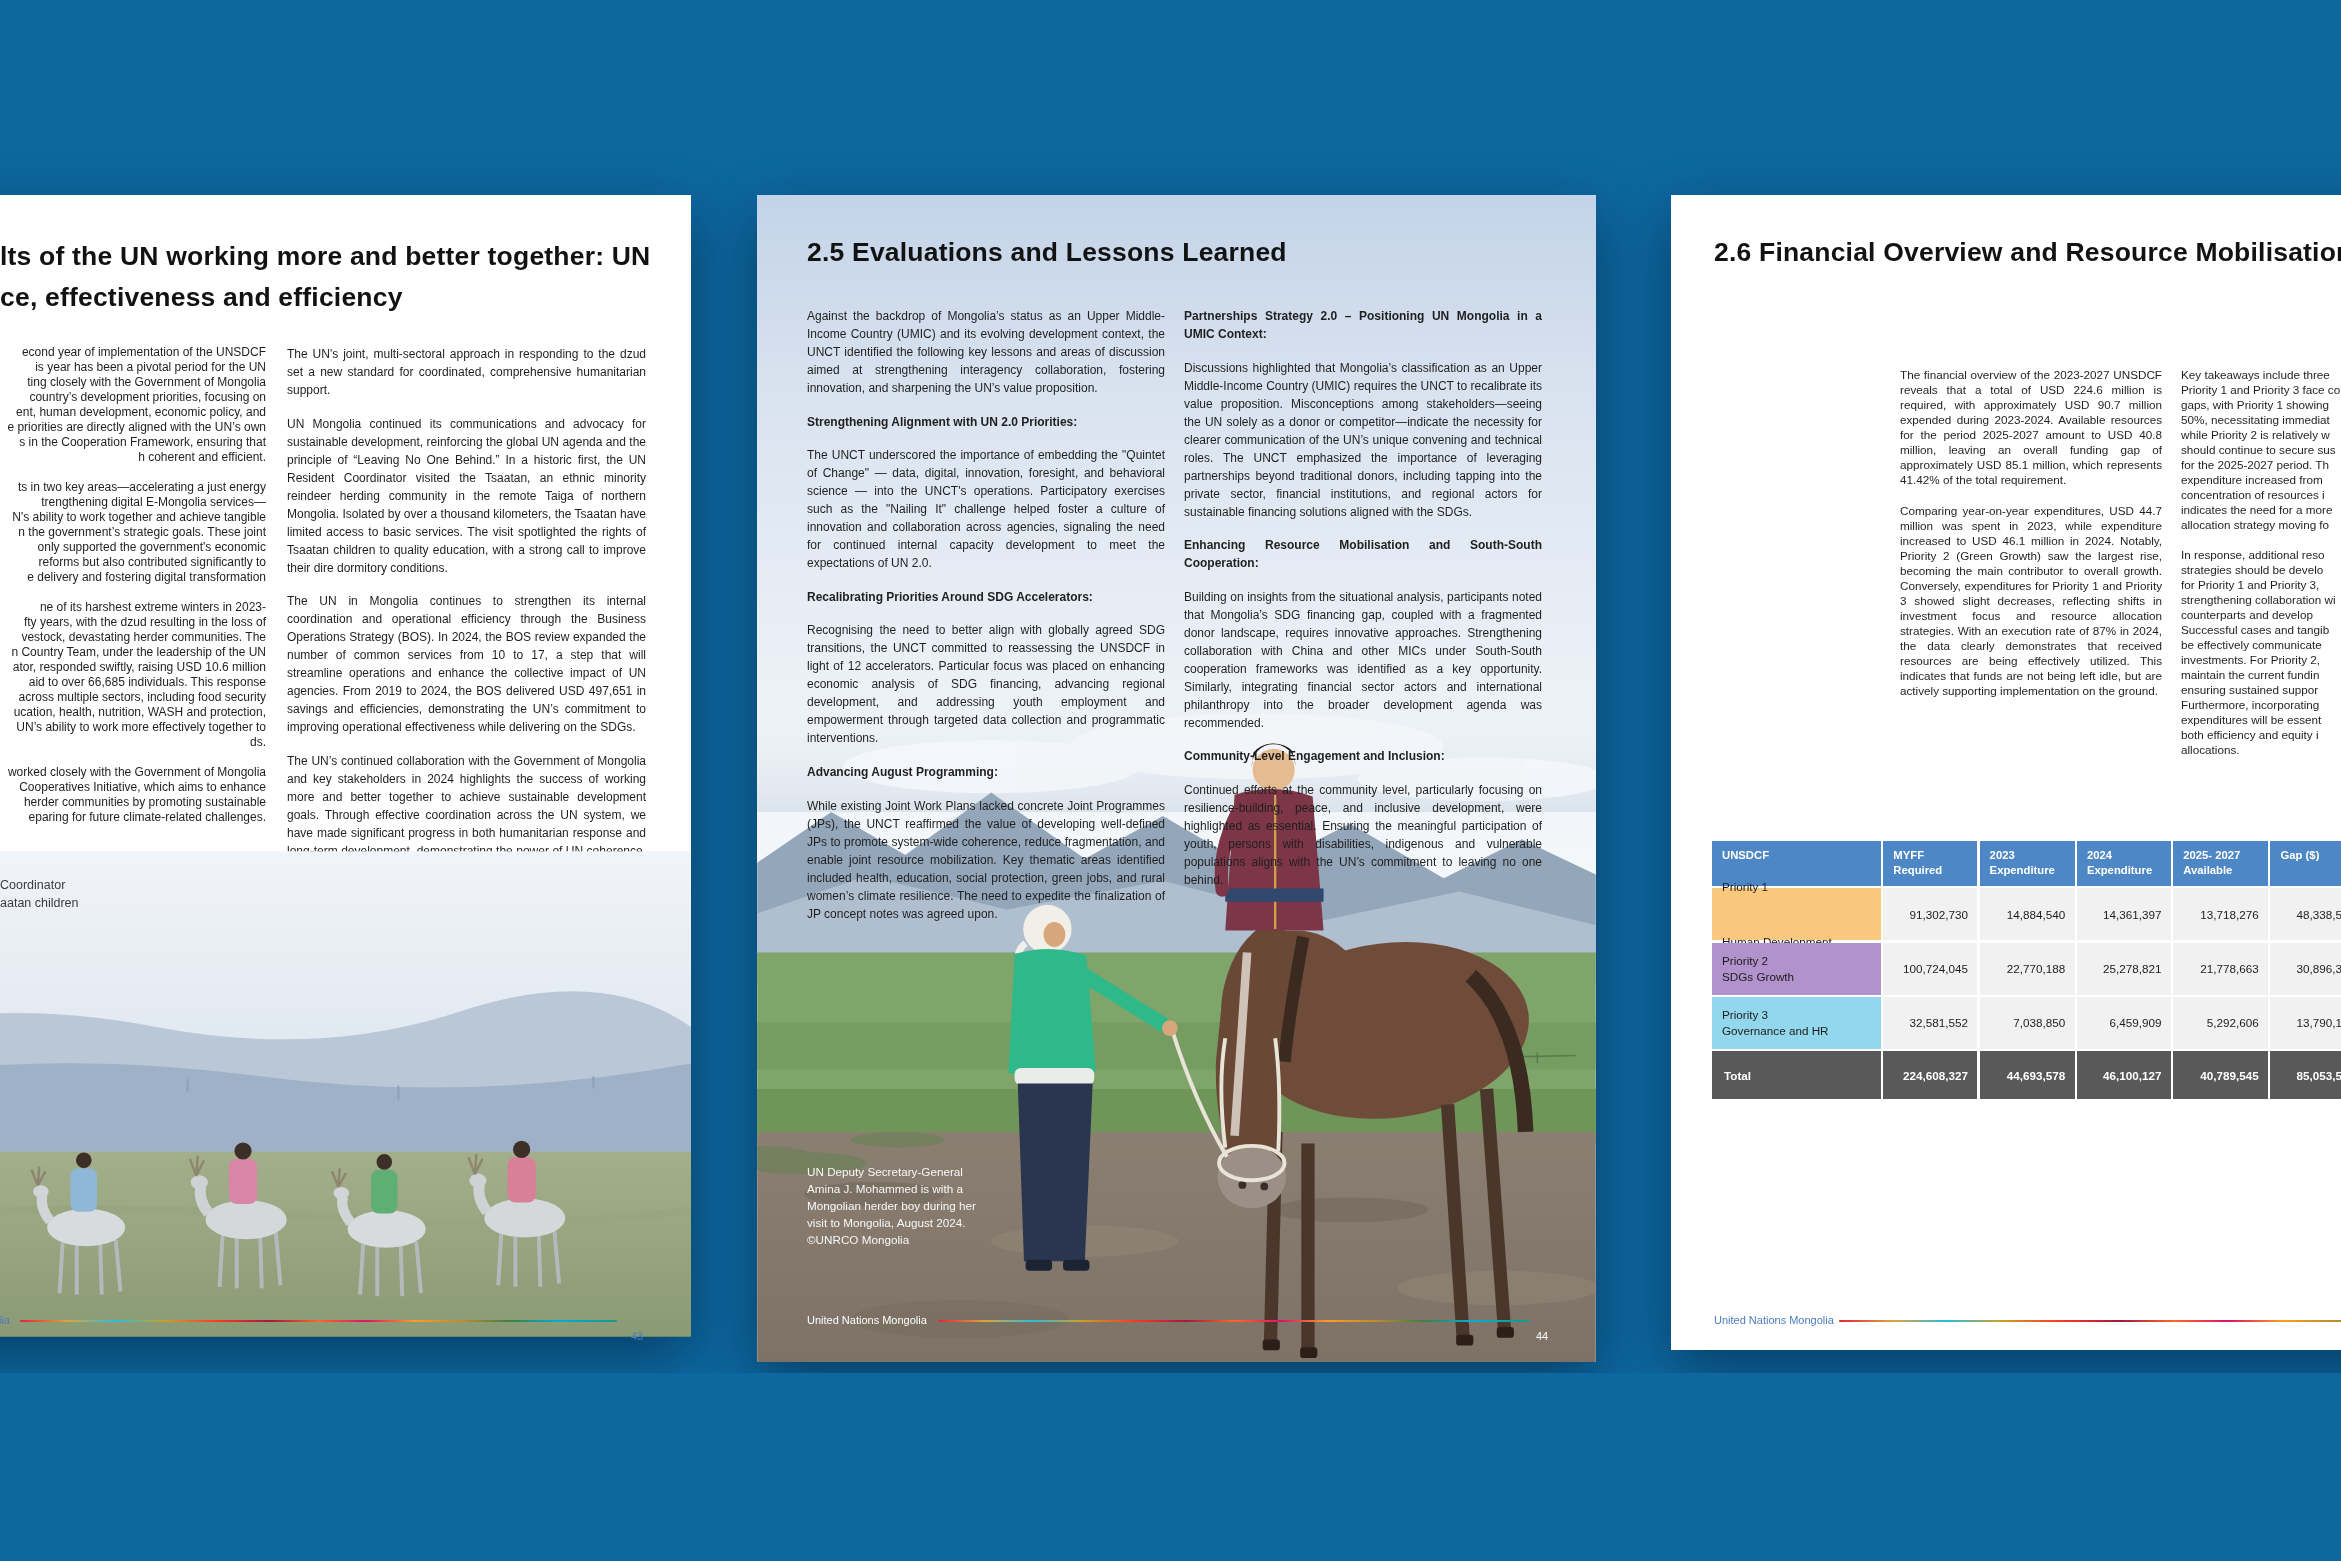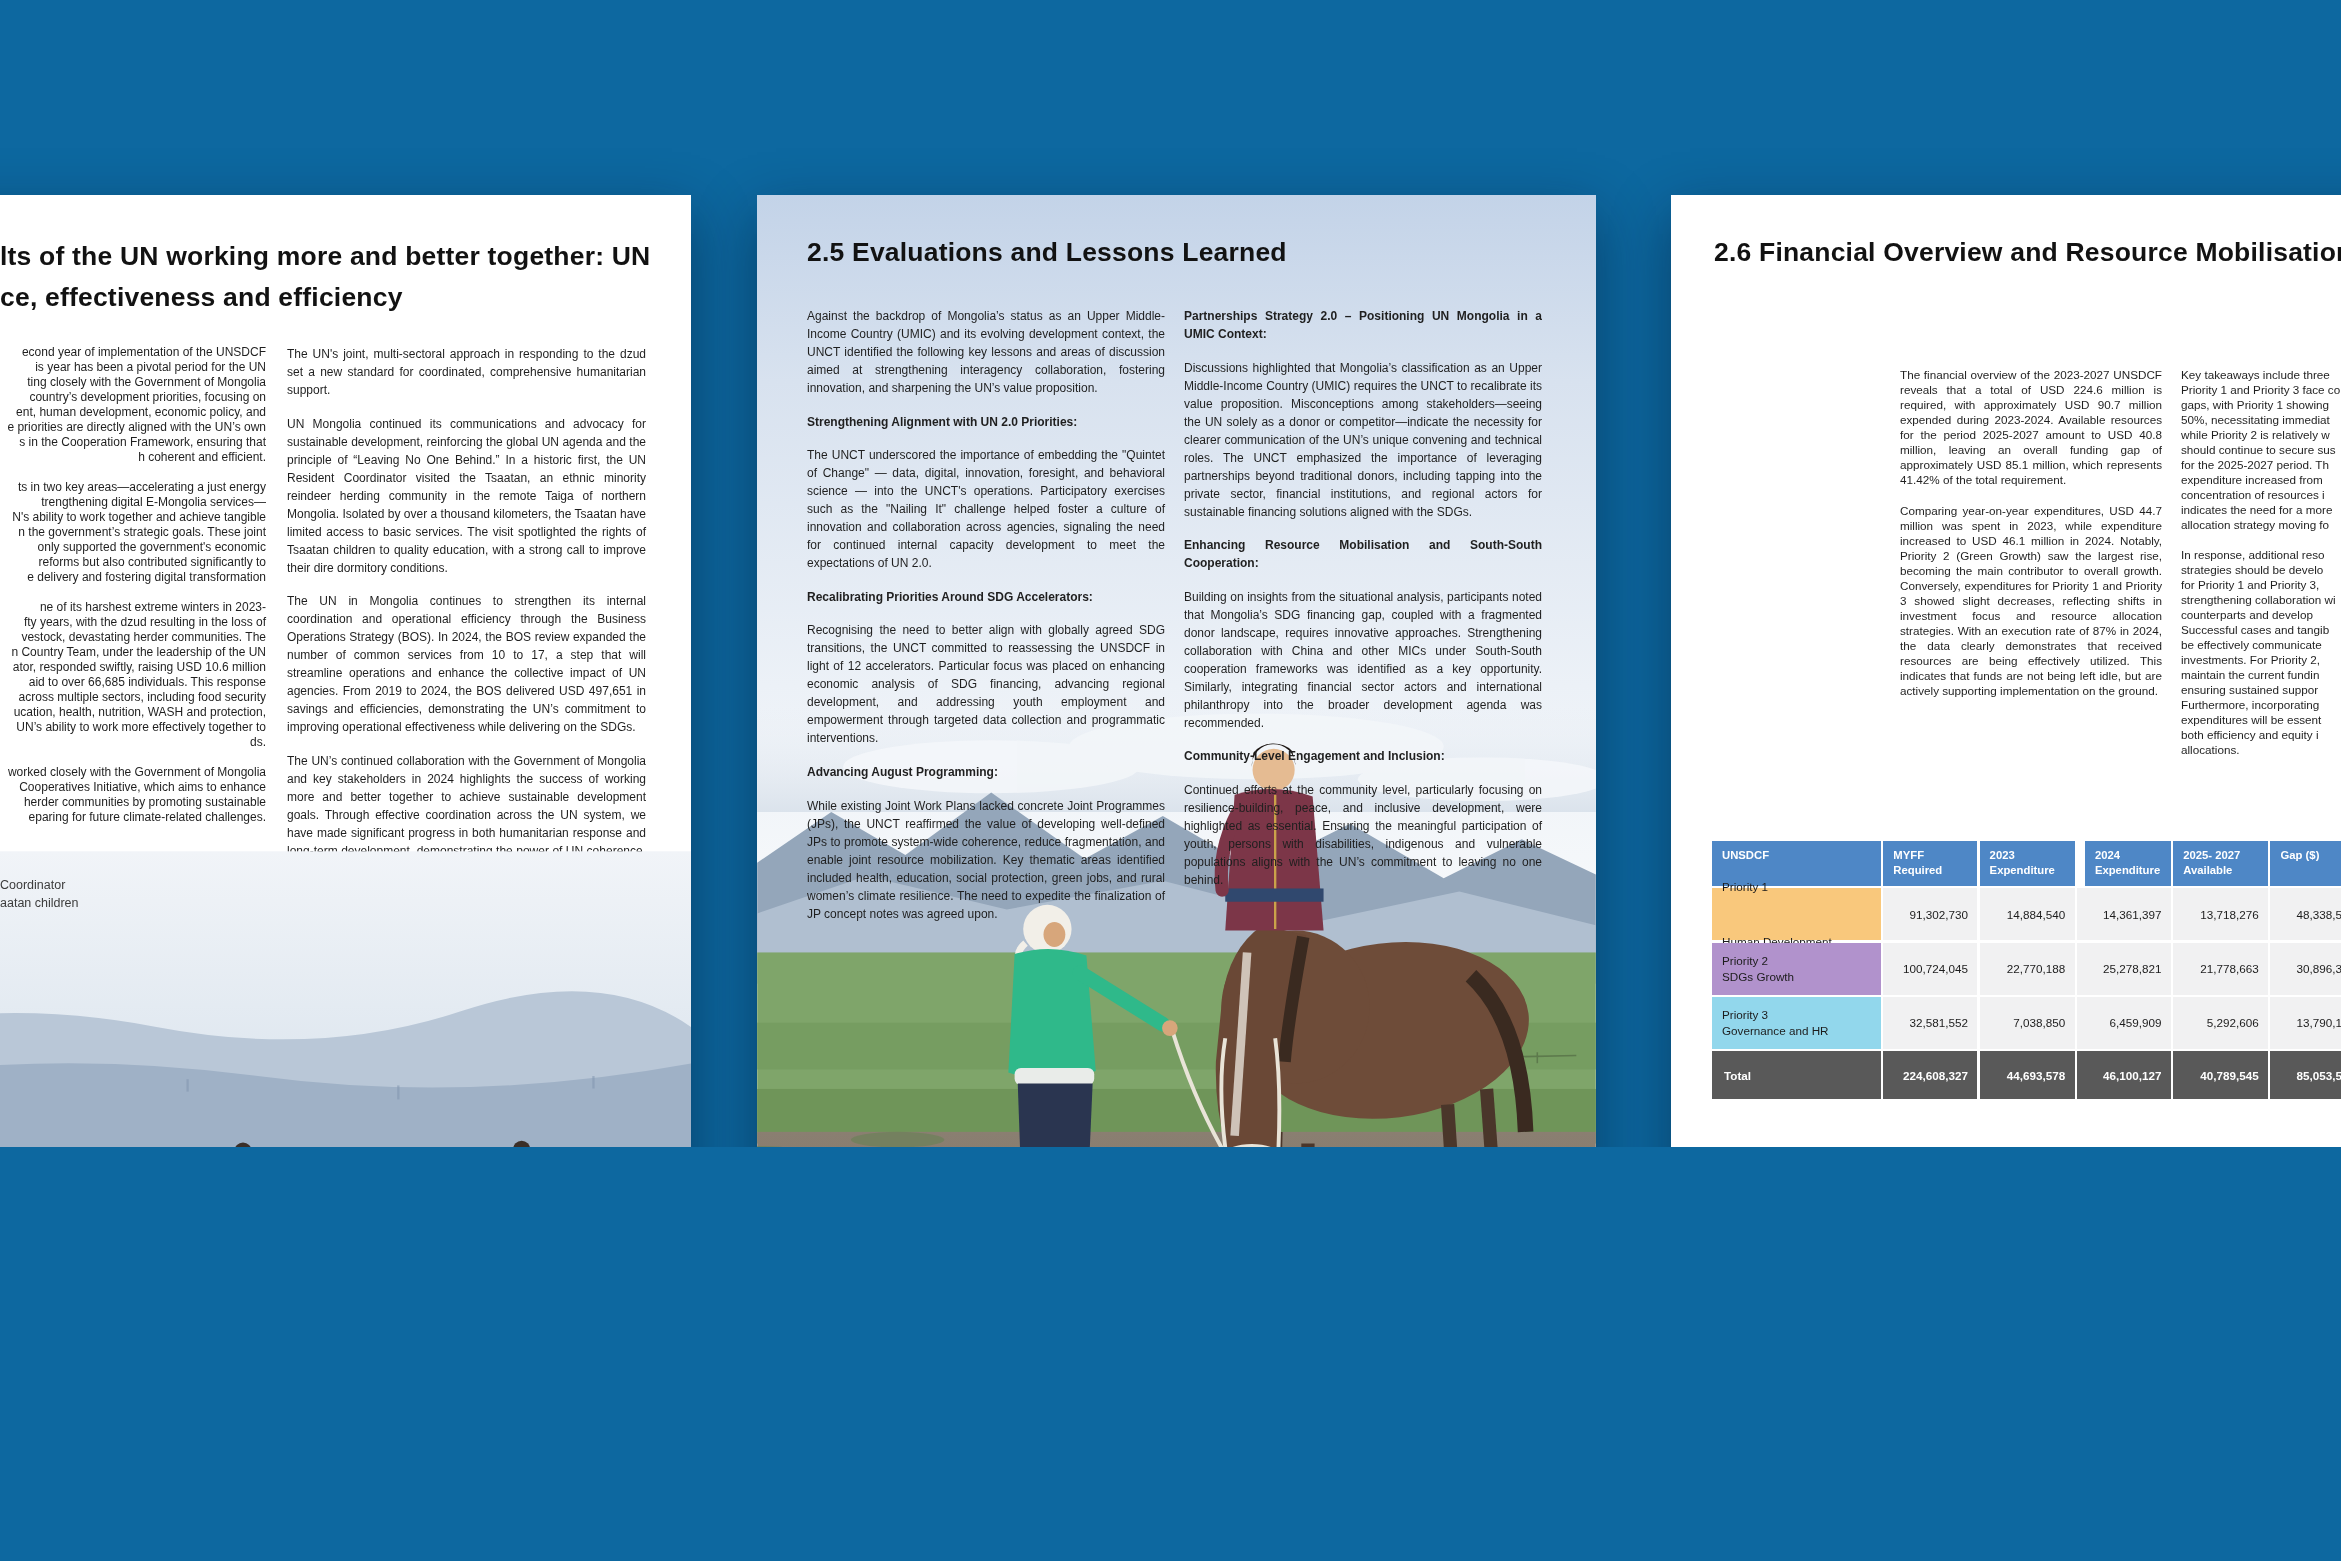--- a/index.html
+++ b/index.html
@@ -1,16 +1,16 @@
 <!DOCTYPE html>
 <html style="font-size:12.5px"><head>
 <meta charset="utf-8">
 <style>
   html,body{margin:0;padding:0;background:#0d68a0;}
-  #canvas{position:relative;width:2342px;height:1147px;overflow:hidden;background:#0d68a0;
+  #canvas{position:relative;width:2342px;height:1373px;overflow:hidden;background:#0d68a0;
           font-family:"Liberation Sans",sans-serif;color:#1f1f1f;}
   .page{position:absolute;background:#ffffff;box-shadow:0 20px 55px rgba(0,15,35,.45);}
   .page-left{left:-148px;top:195px;width:839px;height:1141px;}
   .page-middle{left:757px;top:195px;width:839px;height:1167px;
       background:linear-gradient(180deg,#c3d3e8 0%,#d8e2ef 16%,#ecf1f7 42%,#f7f9fb 62%,#f7f9fb 100%);}
   .page-right{left:1671px;top:195px;width:839px;height:1155px;}
 
   .page-title{position:absolute;font-size:26.5px;line-height:41px;font-weight:600;color:#121212;letter-spacing:0.2px;white-space:nowrap;}
   .body-col{position:absolute;font-size:12px;line-height:18px;text-align:justify;}
   .body-col p{margin:0 0 15.6px 0;}
@@ -384,21 +384,21 @@
         <div class="frag">allocations.</div>
       </div>
 
     <div class="fin-table">
 
       <div class="th" style="background: rgb(78, 135, 198);">UNSDCF</div>
       <div class="th" style="background: rgb(78, 135, 198);">MYFF
 Required</div>
       <div class="th" style="background: rgb(78, 135, 198);">2023
 Expenditure</div>
-      <div class="th" style="background: rgb(78, 135, 198); margin-left: 8px;">2024
+      <div class="th" style="background: rgb(78, 135, 198);">2024
 Expenditure</div>
       <div class="th" style="background: rgb(78, 135, 198);">2025- 2027
 Available</div>
       <div class="th" style="background: rgb(78, 135, 198);">Gap ($)</div>
 
       <div style="display:contents;">
         
       
           <div class="td label" style="background: rgb(249, 200, 124); gap: 40px;">
             <span>Priority 1</span>

